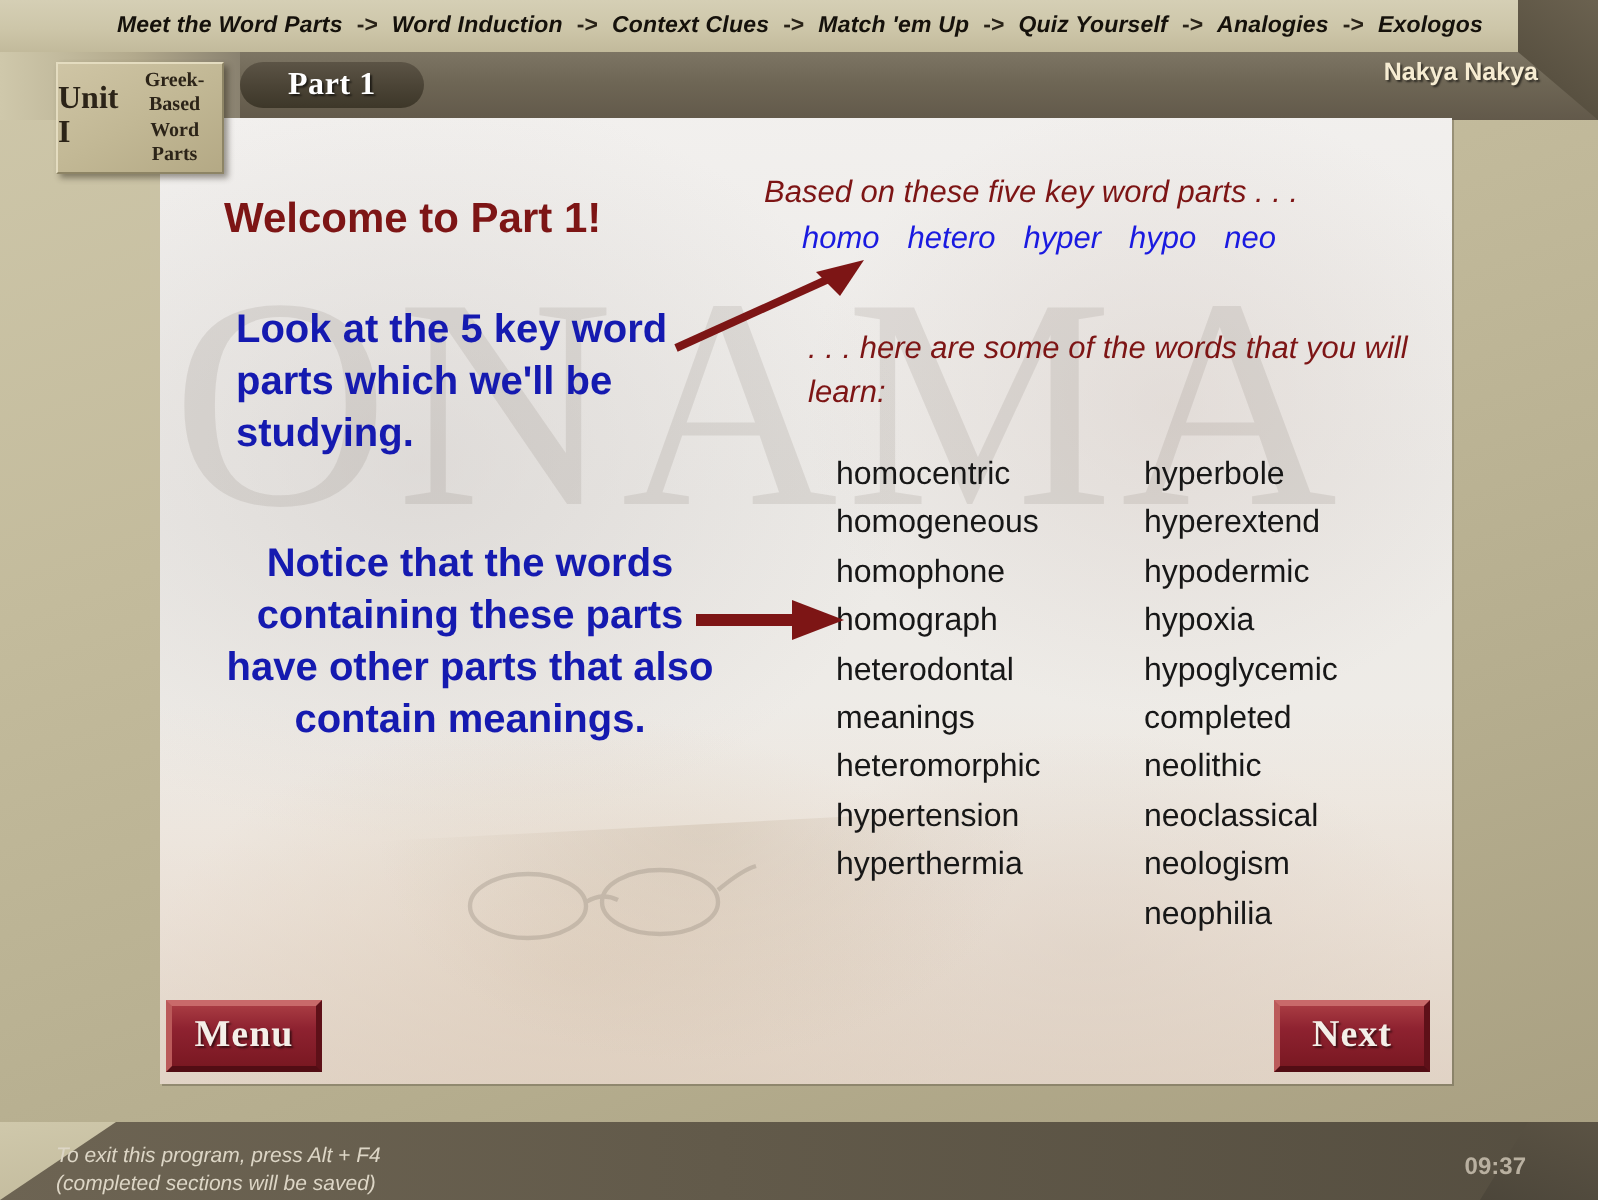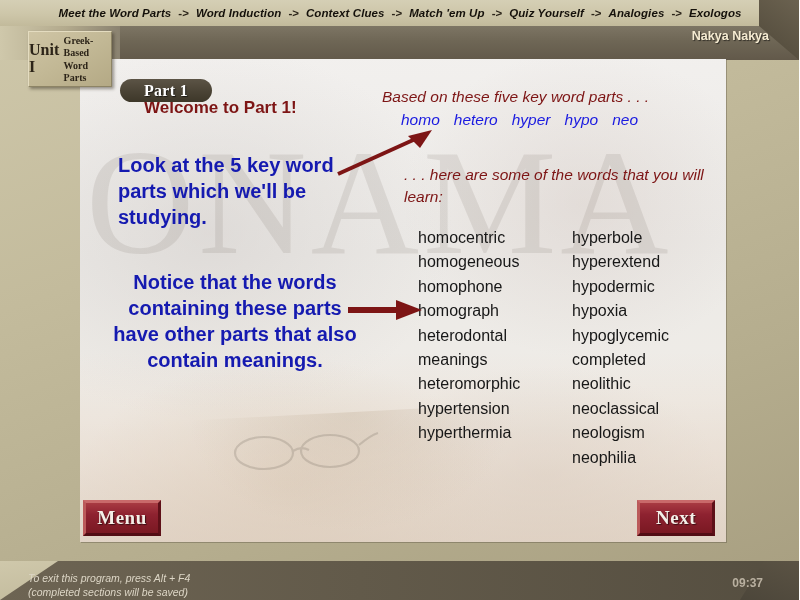--- a/index.html
+++ b/index.html
@@ -96,35 +96,34 @@
     font-weight: bold;
     color: #2c2418;
     line-height: 1.05;
   }
   #unit-box .u-sub {
     font-family: "Liberation Serif", serif;
     font-size: 10px;
     font-weight: bold;
     color: #2c2418;
     line-height: 1.22;
-    text-align: left;
+    text-align: center;
     margin-top: 1px;
   }
 
   #part-pill {
     position: absolute;
     left: 120px; top: 31px;
     width: 92px; height: 23px;
     background: linear-gradient(180deg, #5c5446 0%, #4a4335 55%, #3d3729 100%);
     border-radius: 12px;
     display: flex;
     align-items: center;
     justify-content: center;
     z-index: 9;
-    margin-top: 48px;
   }
   #part-pill .p-label {
     font-family: "Liberation Serif", serif;
     font-size: 16px;
     font-weight: bold;
     color: #ffffff;
     text-shadow: 1px 1px 1px rgba(0,0,0,0.6);
     letter-spacing: 0.3px;
   }
 
@@ -188,23 +187,23 @@
     color: #6d6258;
     line-height: 0.85;
     letter-spacing: 4px;
     user-select: none;
     pointer-events: none;
   }
 
   
   .welcome {
     position: absolute;
-    left: 144px; top: 98px;
-    font-family: "Liberation Sans", sans-serif;
-    font-size: 17px;
+    left: 112px; top: 98px;
+    font-family: "Liberation Sans", sans-serif;
+    font-size: 21px;
     font-weight: bold;
     color: #7d1515;
     white-space: nowrap;
   }
 
   .left-block-1 {
     position: absolute;
     left: 118px; top: 152px;
     width: 234px;
     text-align: left;

